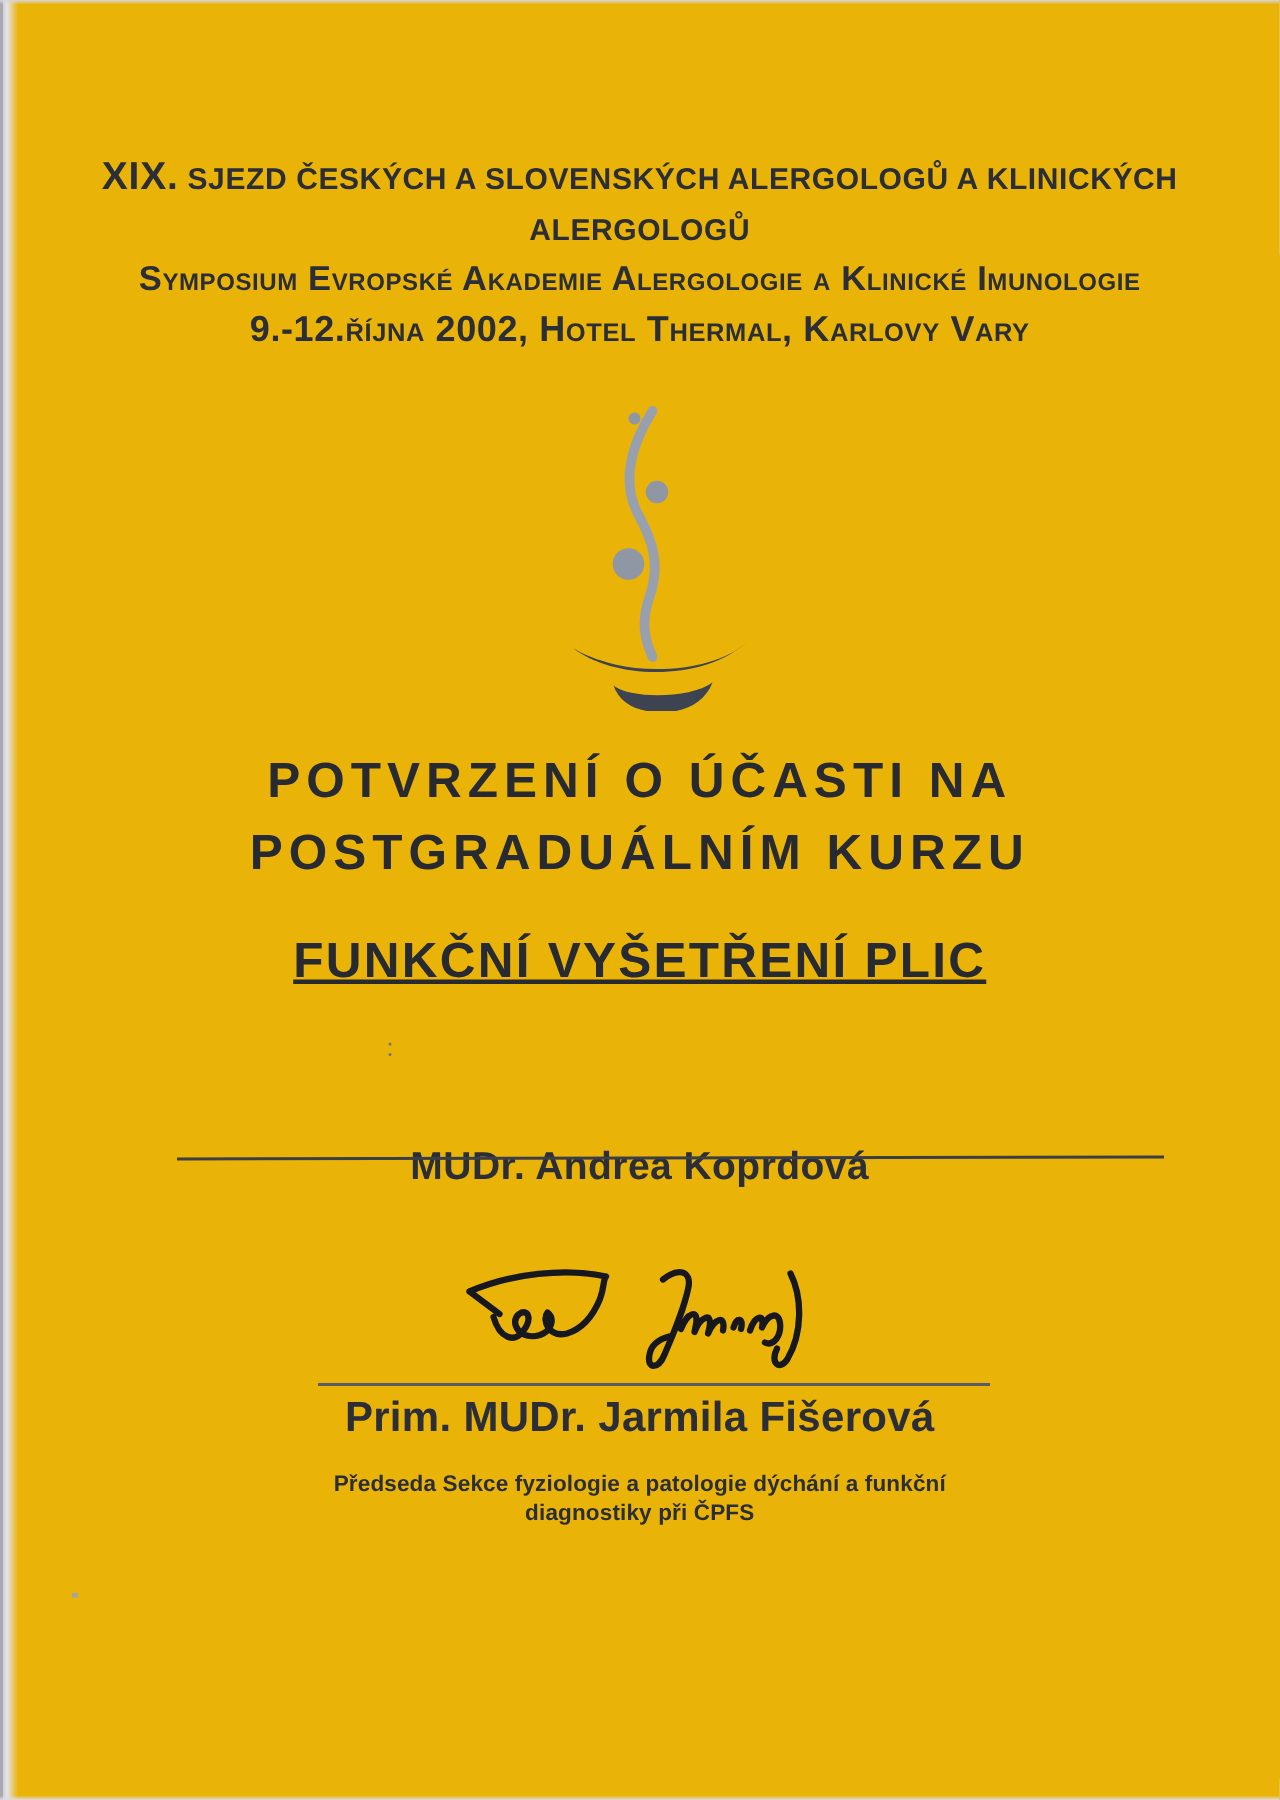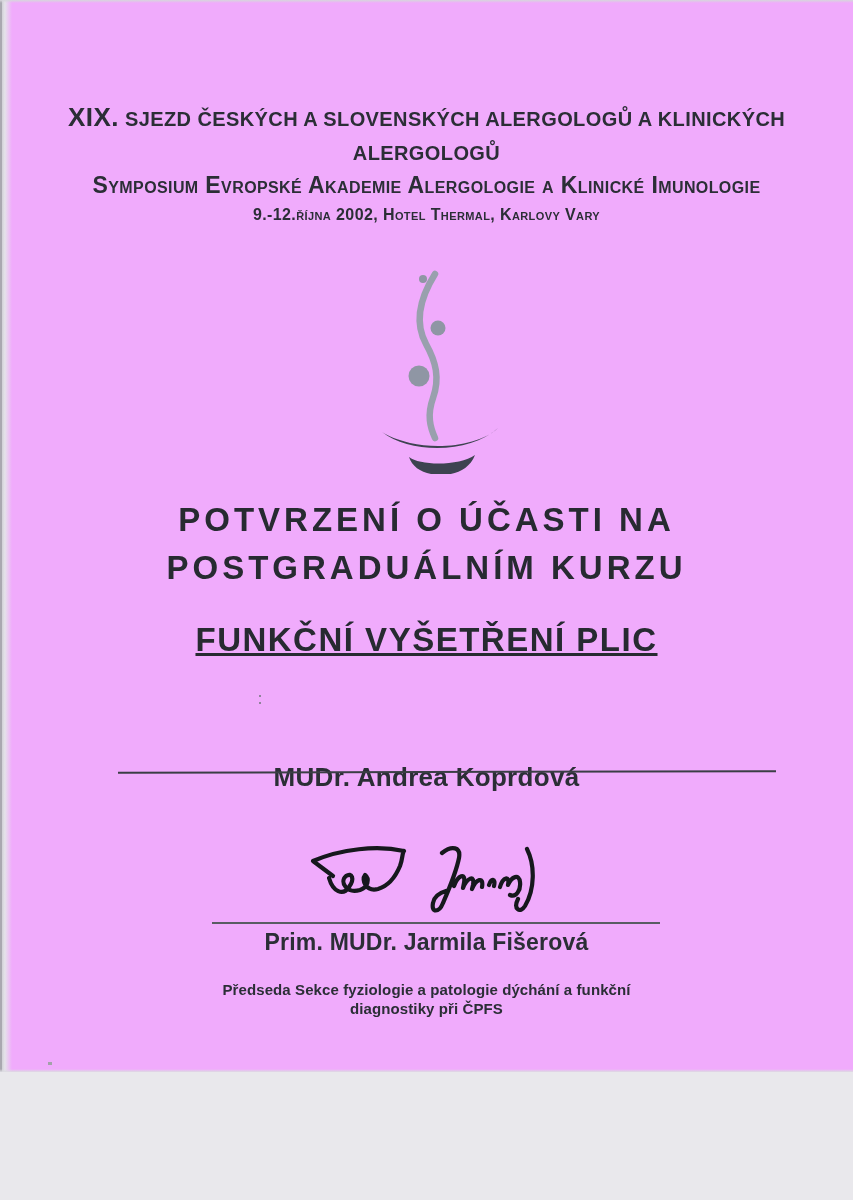--- a/index.html
+++ b/index.html
@@ -3,40 +3,40 @@
 <meta charset="utf-8">
 <style>
   html,body{margin:0;padding:0;}
   body{
     width:853px;height:1200px;
     background:#e9e8ec;
     font-family:"Liberation Sans", sans-serif;
     -webkit-font-smoothing:antialiased;
   }
   .page{
-    position:relative;width:853px;height:1072px;overflow:hidden;
-    background:#f0abfc;
+    position:relative;width:853px;height:1200px;overflow:hidden;
+    background:#eab308;
     color:#2b2e36;
   }
   
   .edge-left{position:absolute;left:0;top:0;bottom:0;width:12px;
     background:linear-gradient(to right,#c2c1c8 0%,#e4e3e9 40%,rgba(244,243,247,0) 100%);}
   .edge-left-line{position:absolute;left:0;top:0;bottom:0;width:2px;background:#a9a8b0;}
   .edge-top{position:absolute;left:0;top:0;right:0;height:3px;
     background:linear-gradient(to bottom,#d7d6dc,rgba(244,243,247,0));}
   .edge-bottom{position:absolute;left:0;bottom:0;right:0;height:3px;
     background:linear-gradient(to top,#dddce2,rgba(244,243,247,0));}
 
   .center{position:absolute;left:0;width:100%;text-align:center;}
 
   
   .congress{top:100px;font-weight:bold;font-size:20px;line-height:34px;letter-spacing:0.4px;}
   .congress .numeral{font-size:26px;letter-spacing:0.5px;}
   .symposium{top:172px;font-weight:bold;font-size:23px;font-variant:small-caps;letter-spacing:0.4px;}
-  .datevenue{top:206px;font-weight:bold;font-size:16px;font-variant:small-caps;letter-spacing:0.4px;}
+  .datevenue{top:206px;font-weight:bold;font-size:24px;font-variant:small-caps;letter-spacing:0.4px;}
 
   
   .logo{position:absolute;left:376px;top:264px;width:128px;height:210px;}
 
   
   .cert-title{top:496px;font-weight:bold;font-size:33px;line-height:48px;letter-spacing:4px;color:#272a31;}
   .course-title{top:621px;font-weight:bold;font-size:33px;letter-spacing:1.5px;color:#272a31;text-decoration:underline;}
 
   
   .speck-colon{position:absolute;left:259px;top:693px;width:3px;height:12px;}
@@ -45,21 +45,21 @@
   .speck-colon i.a{top:2px;}
   .speck2{position:absolute;left:48px;top:1062px;width:4px;height:3px;background:#a2a2a9;}
 
   
   .participant{top:762px;font-weight:bold;font-size:26px;letter-spacing:0.3px;}
   .name-line{position:absolute;left:118px;top:771px;width:658px;height:2px;background:#3b3e45;transform:rotate(-0.12deg);}
 
   
   .signature{position:absolute;left:303px;top:841px;width:255px;height:82px;}
   .sig-line{position:absolute;left:212px;top:922px;width:448px;height:2px;background:#595c63;}
-  .signer-name{top:929px;font-weight:bold;font-size:23px;letter-spacing:0.2px;}
+  .signer-name{top:929px;font-weight:bold;font-size:28px;letter-spacing:0.2px;}
   .signer-role{top:980px;font-weight:bold;font-size:15px;line-height:19px;letter-spacing:0.1px;}
 </style>
 </head>
 <body>
 
 <div class="page">
 
   <div class="edge-left"></div>
   <div class="edge-left-line"></div>
   <div class="edge-top"></div>

